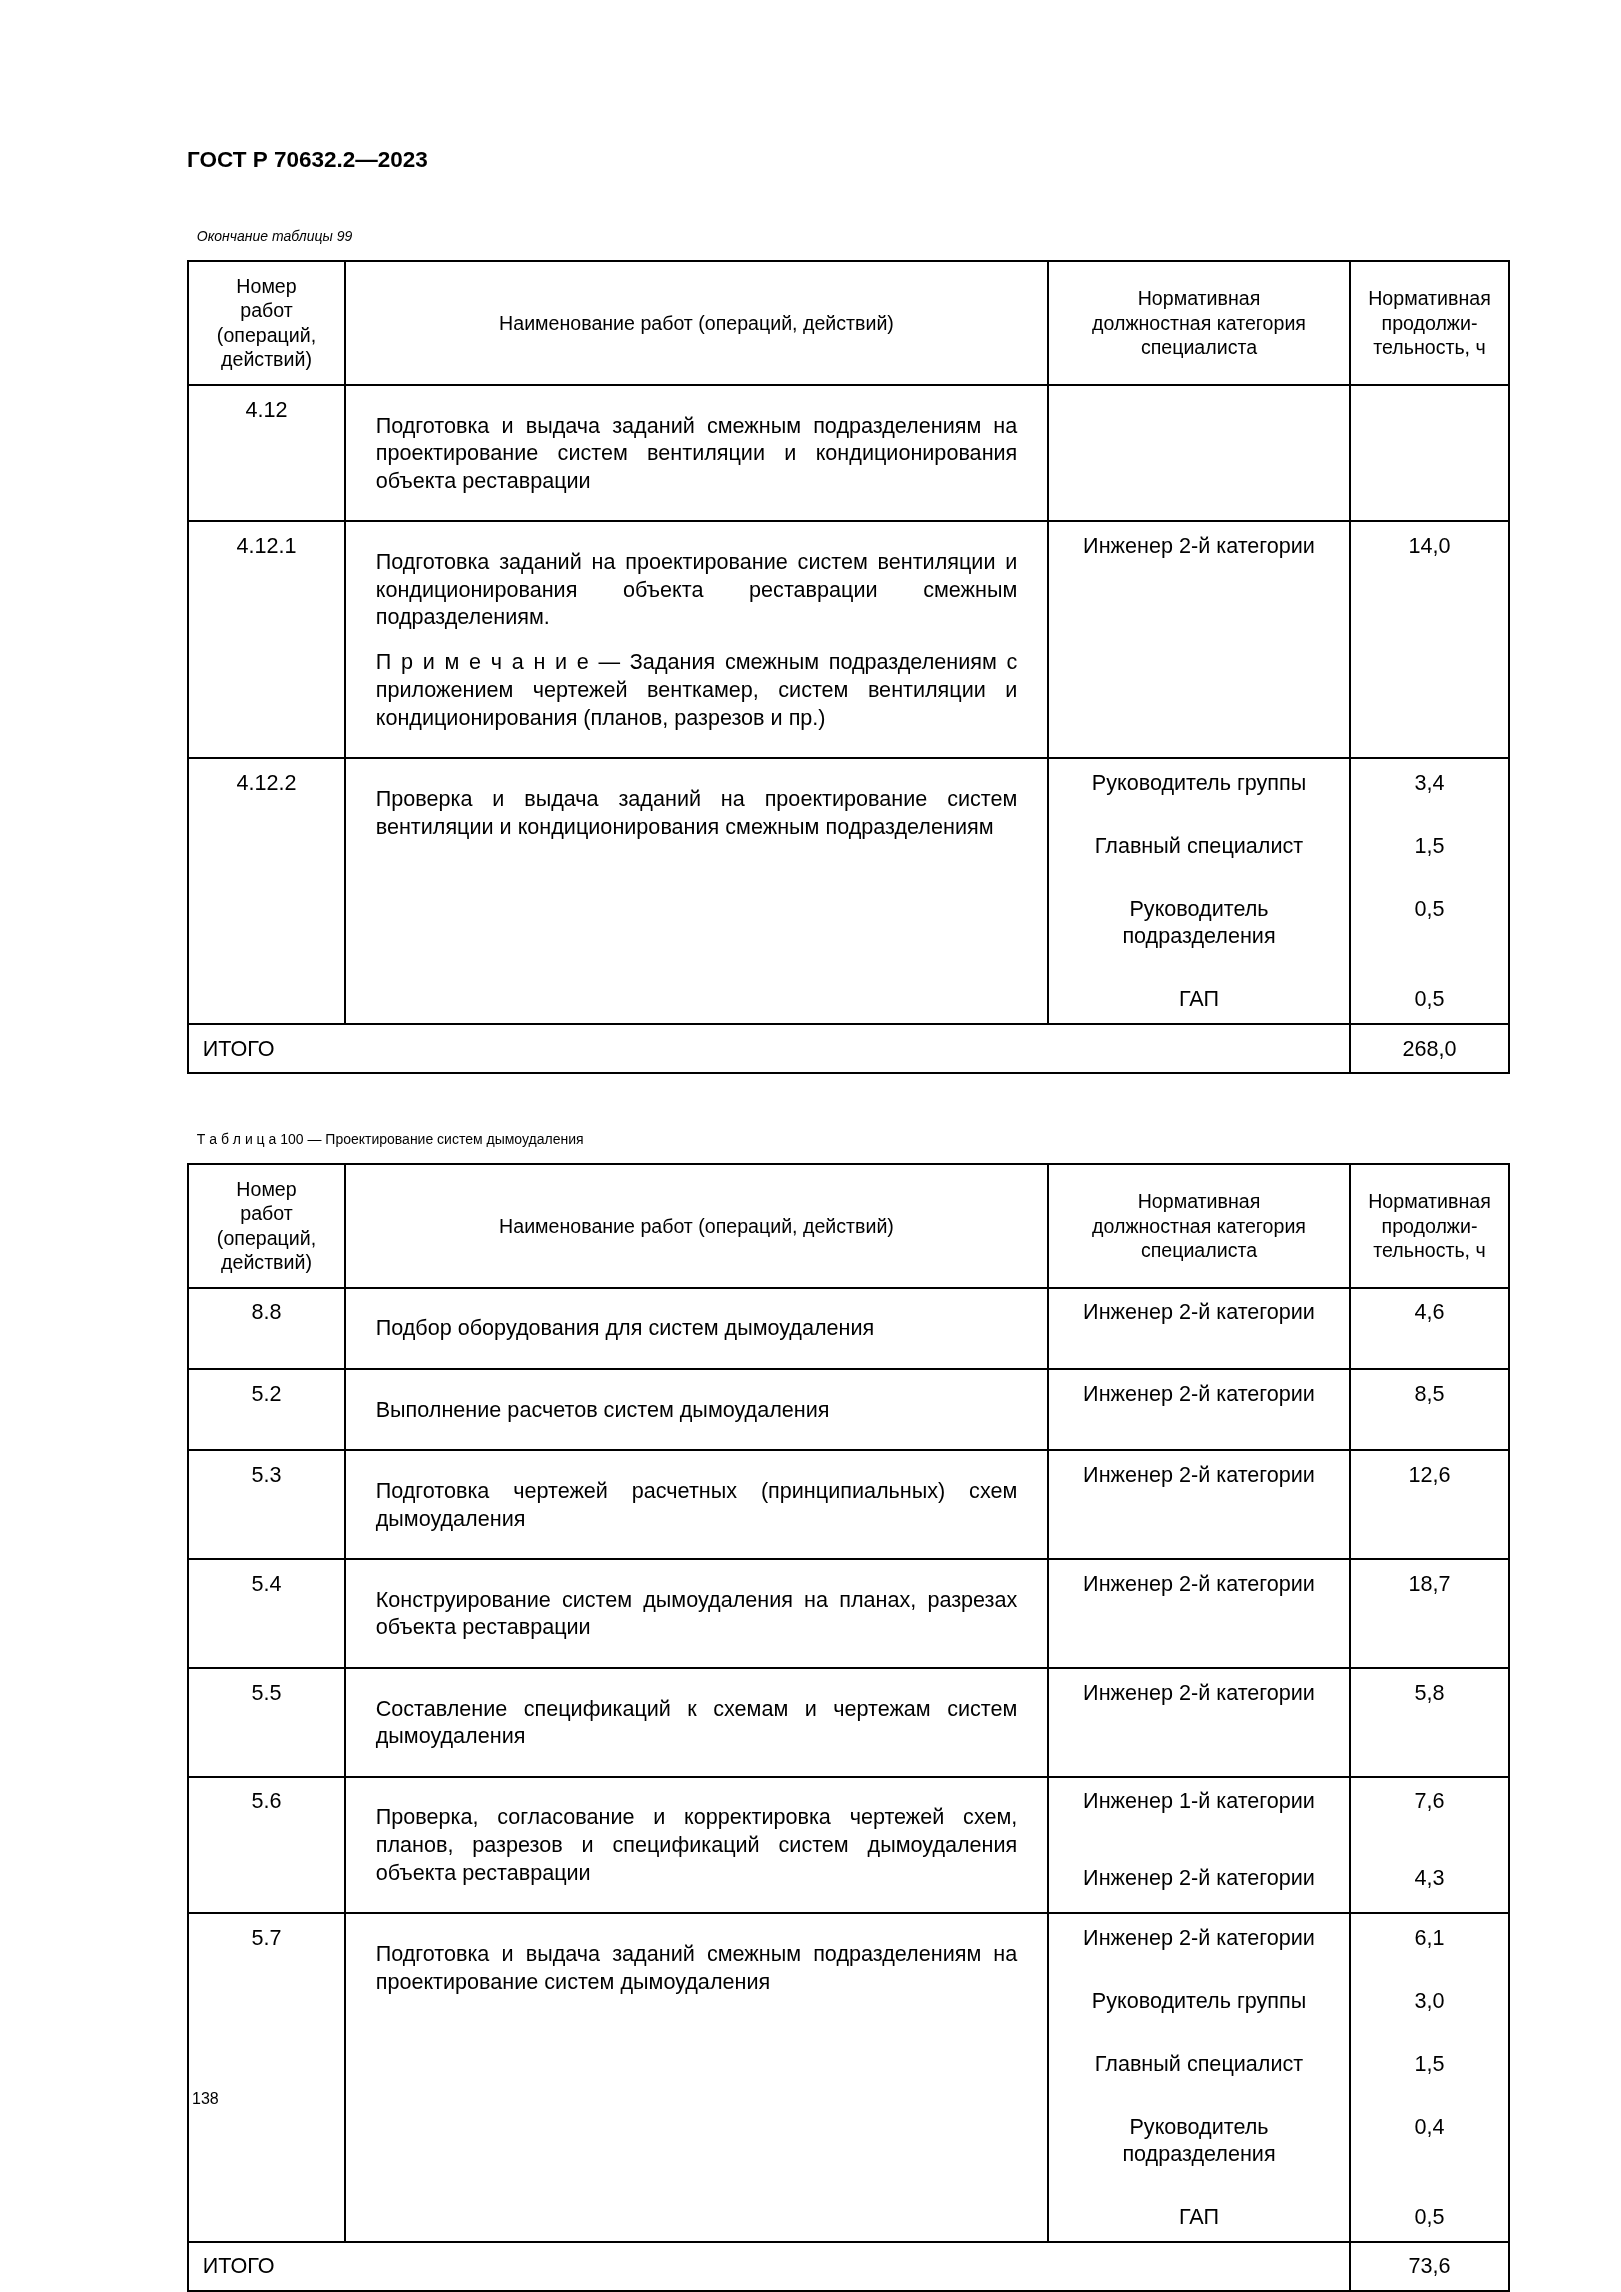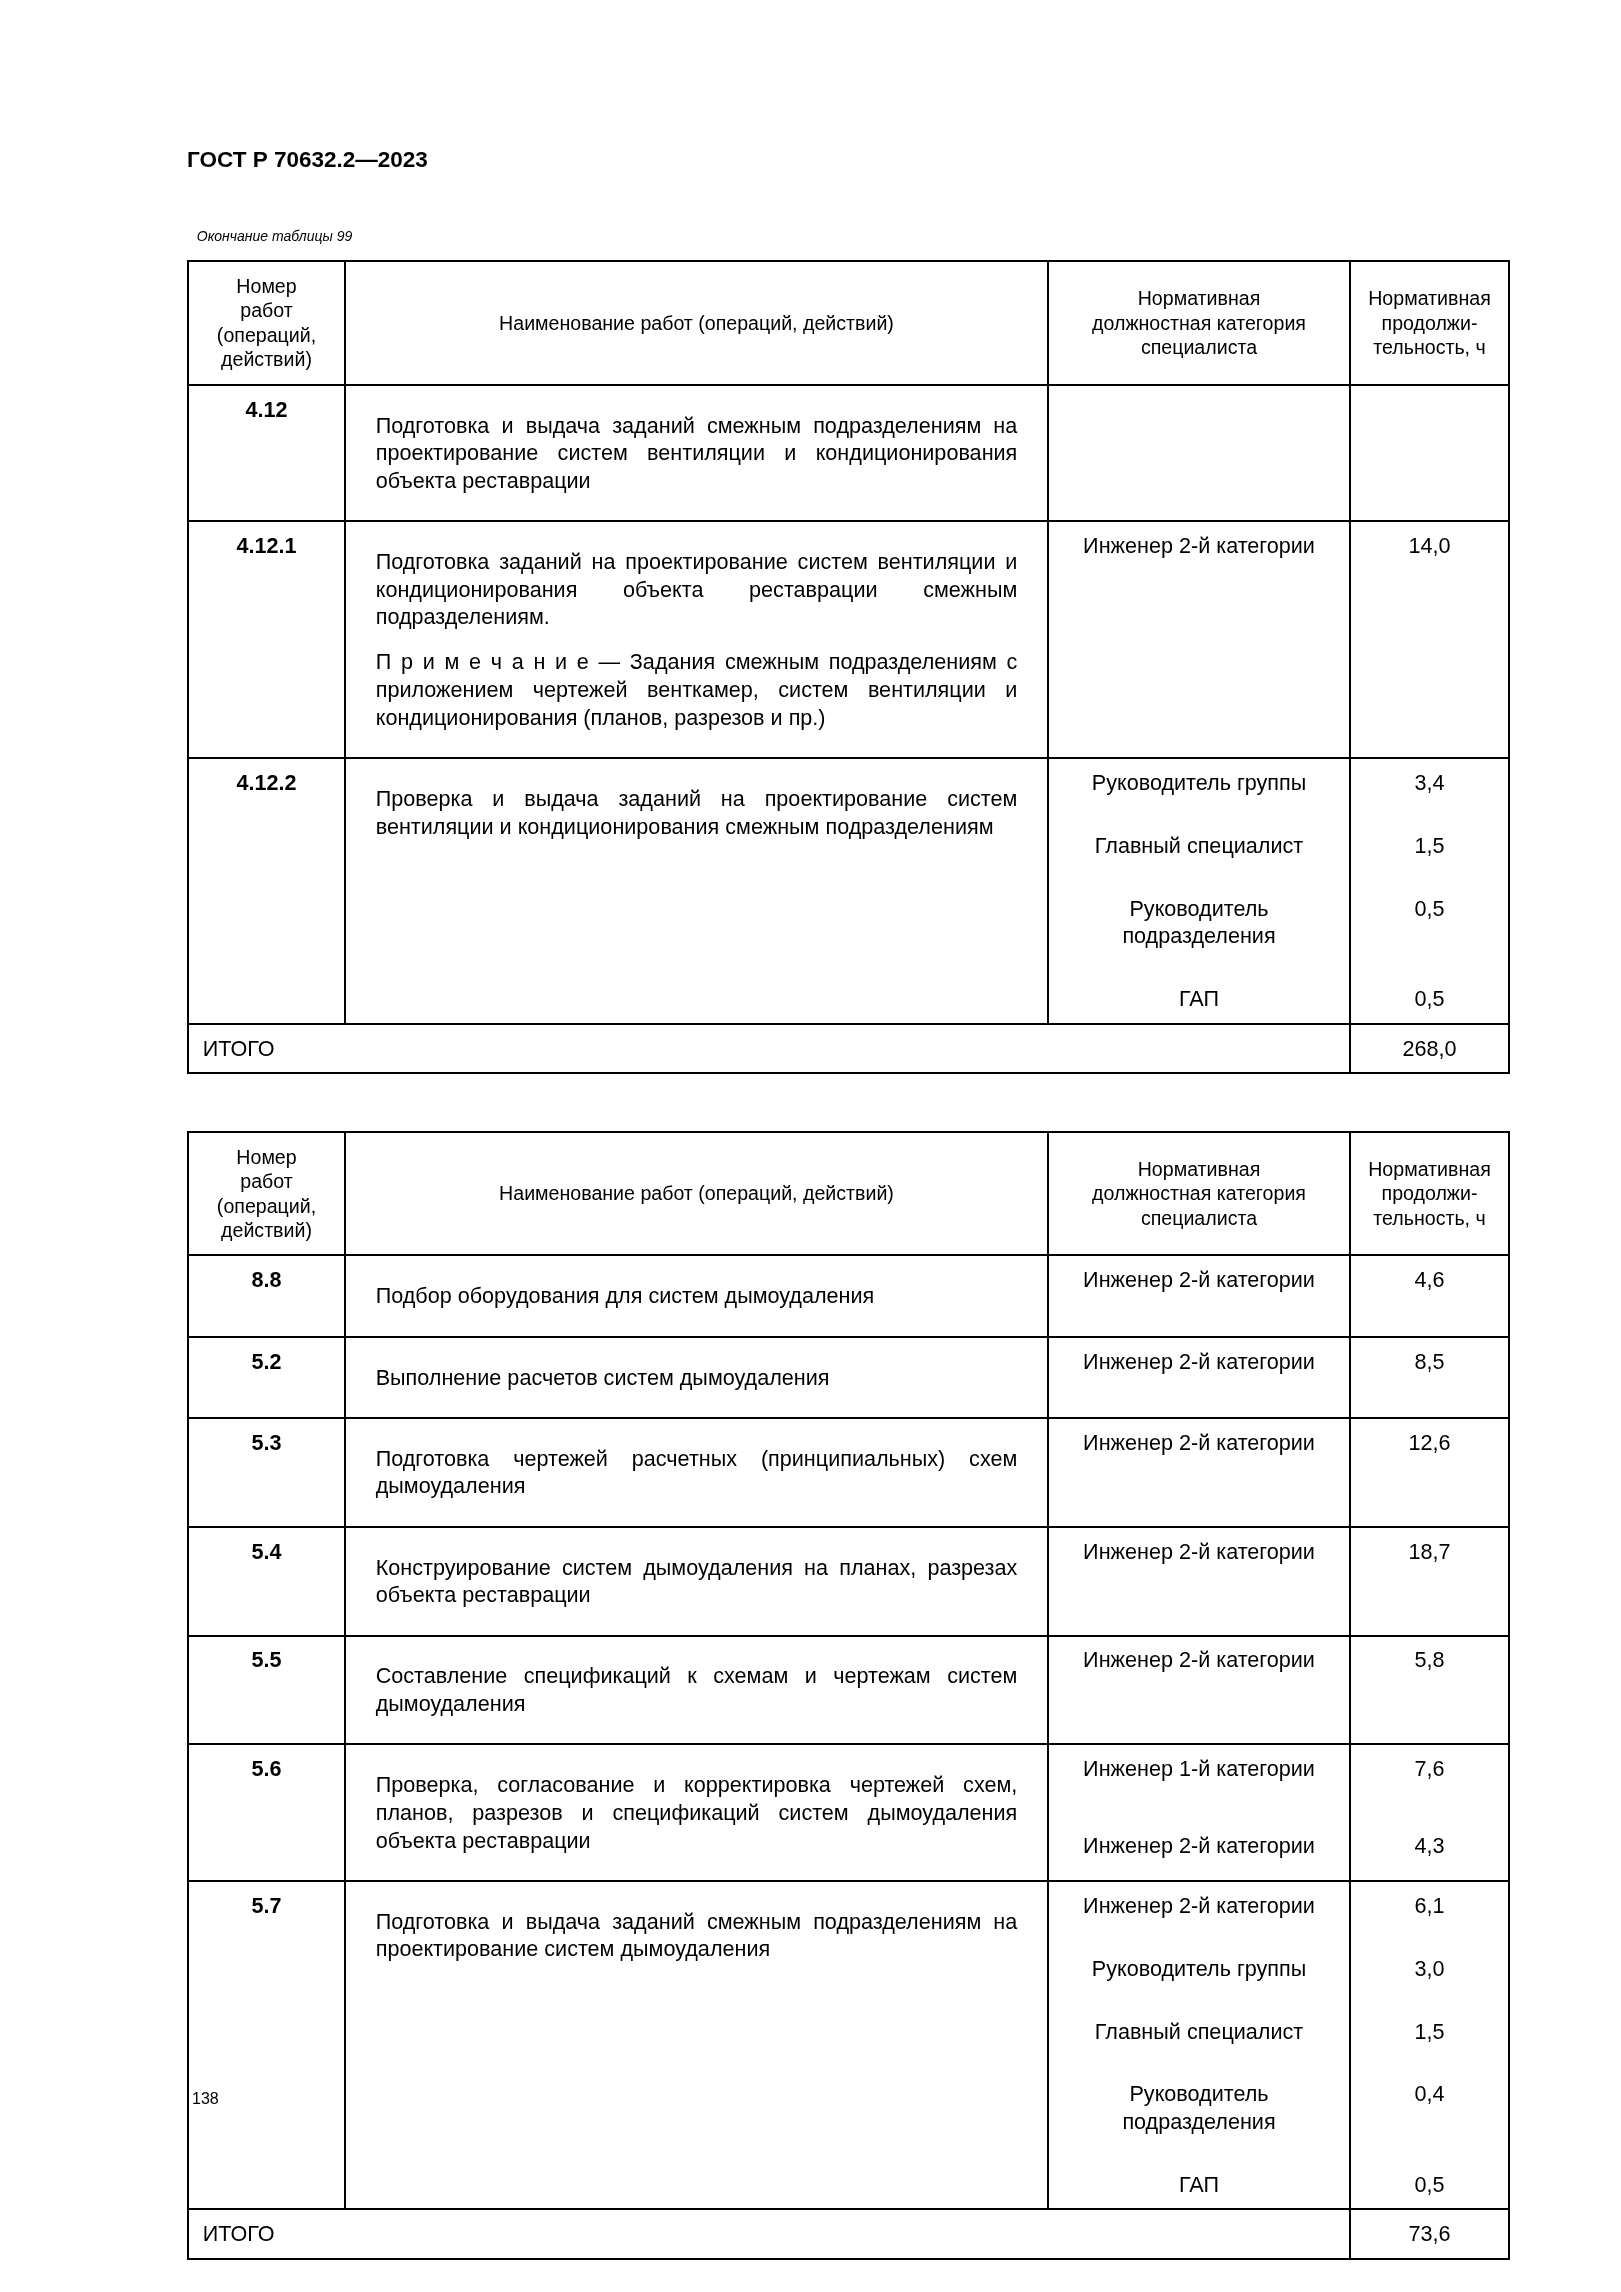--- a/index.html
+++ b/index.html
@@ -43,21 +43,21 @@
   table.gost th {
     font-size: 19.6px;
     font-weight: normal;
     text-align: center;
     vertical-align: middle;
     white-space: pre-line;
     padding: 11.8px 5.9px;
     line-height: 1.25;
   }
   table.gost td { font-size: 21.6px; padding: 9.8px 13.7px; }
-  td.num  { text-align: center; font-weight: bold; }
+  td.num  { text-align: center; }
   td.name { text-align: justify; padding: 9.8px 11.8px; }
   td.name p { margin: 16px; }
   td.name p + p { margin-top: 17.6px; }
   td.cat  { text-align: center; margin-left: 48px; }
   td.dur  { text-align: center; }
   td.entry.more { border-bottom-style: hidden; padding-bottom: 25.5px; }
   td.total-label {
     text-align: left;
     padding: 11.8px 11.8px;
   }
@@ -141,20 +141,21 @@
           </tr>
           <tr>
             <td class="total-label" colspan="3">ИТОГО</td>
             <td class="total-value">268,0</td>
           </tr>
         </tbody>
       </table>
 
     <div class="between-gap"></div>
 
+    <div class="table-caption">Т а б л и ц а  100 — Проектирование систем дымоудаления</div>
 
     <table class="gost">
         <colgroup>
           <col style="width: 157px;">
           <col style="width: 703px;">
           <col style="width: 302px;">
           <col style="width: 159px;">
         </colgroup>
         <thead>
           <tr>

